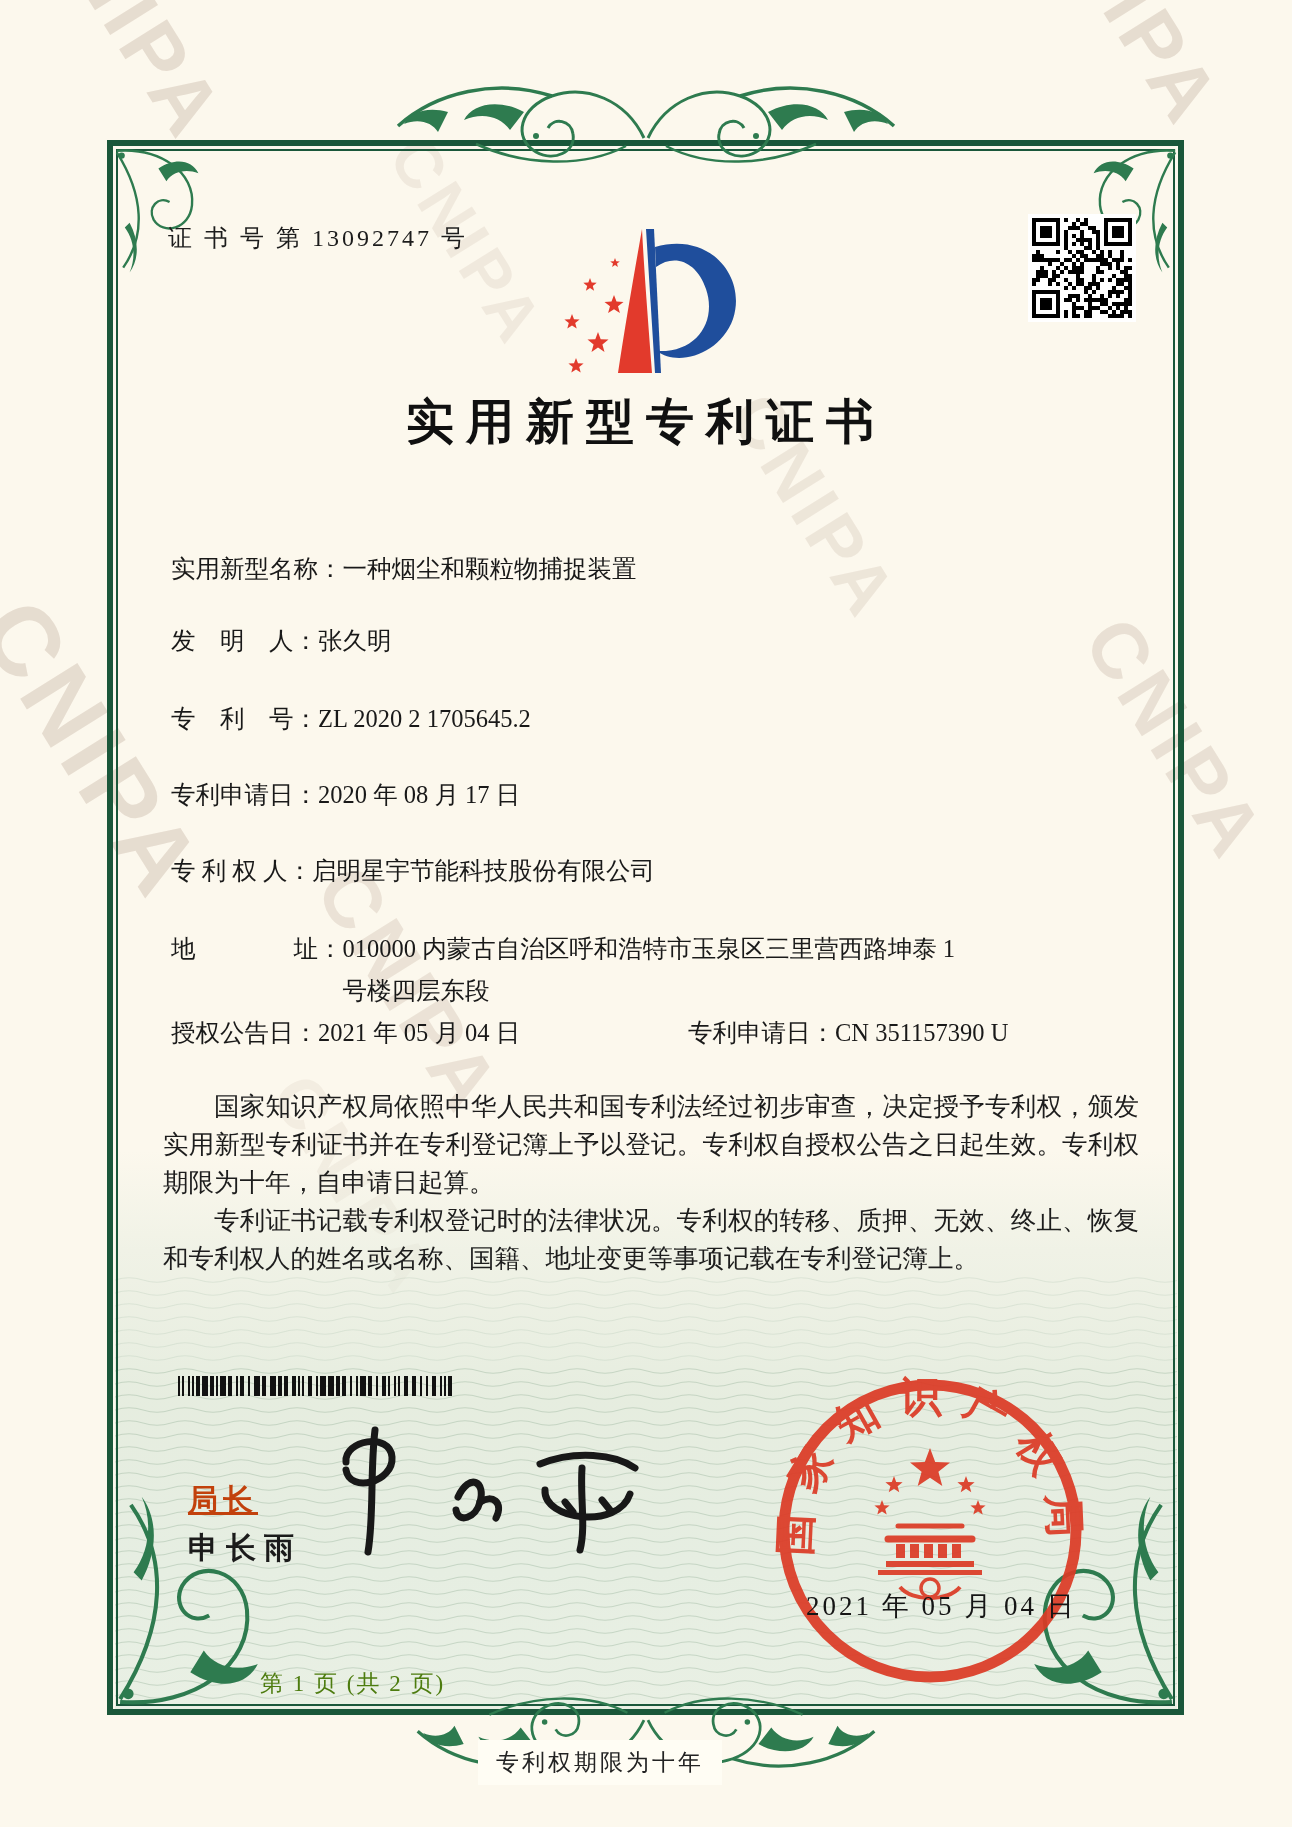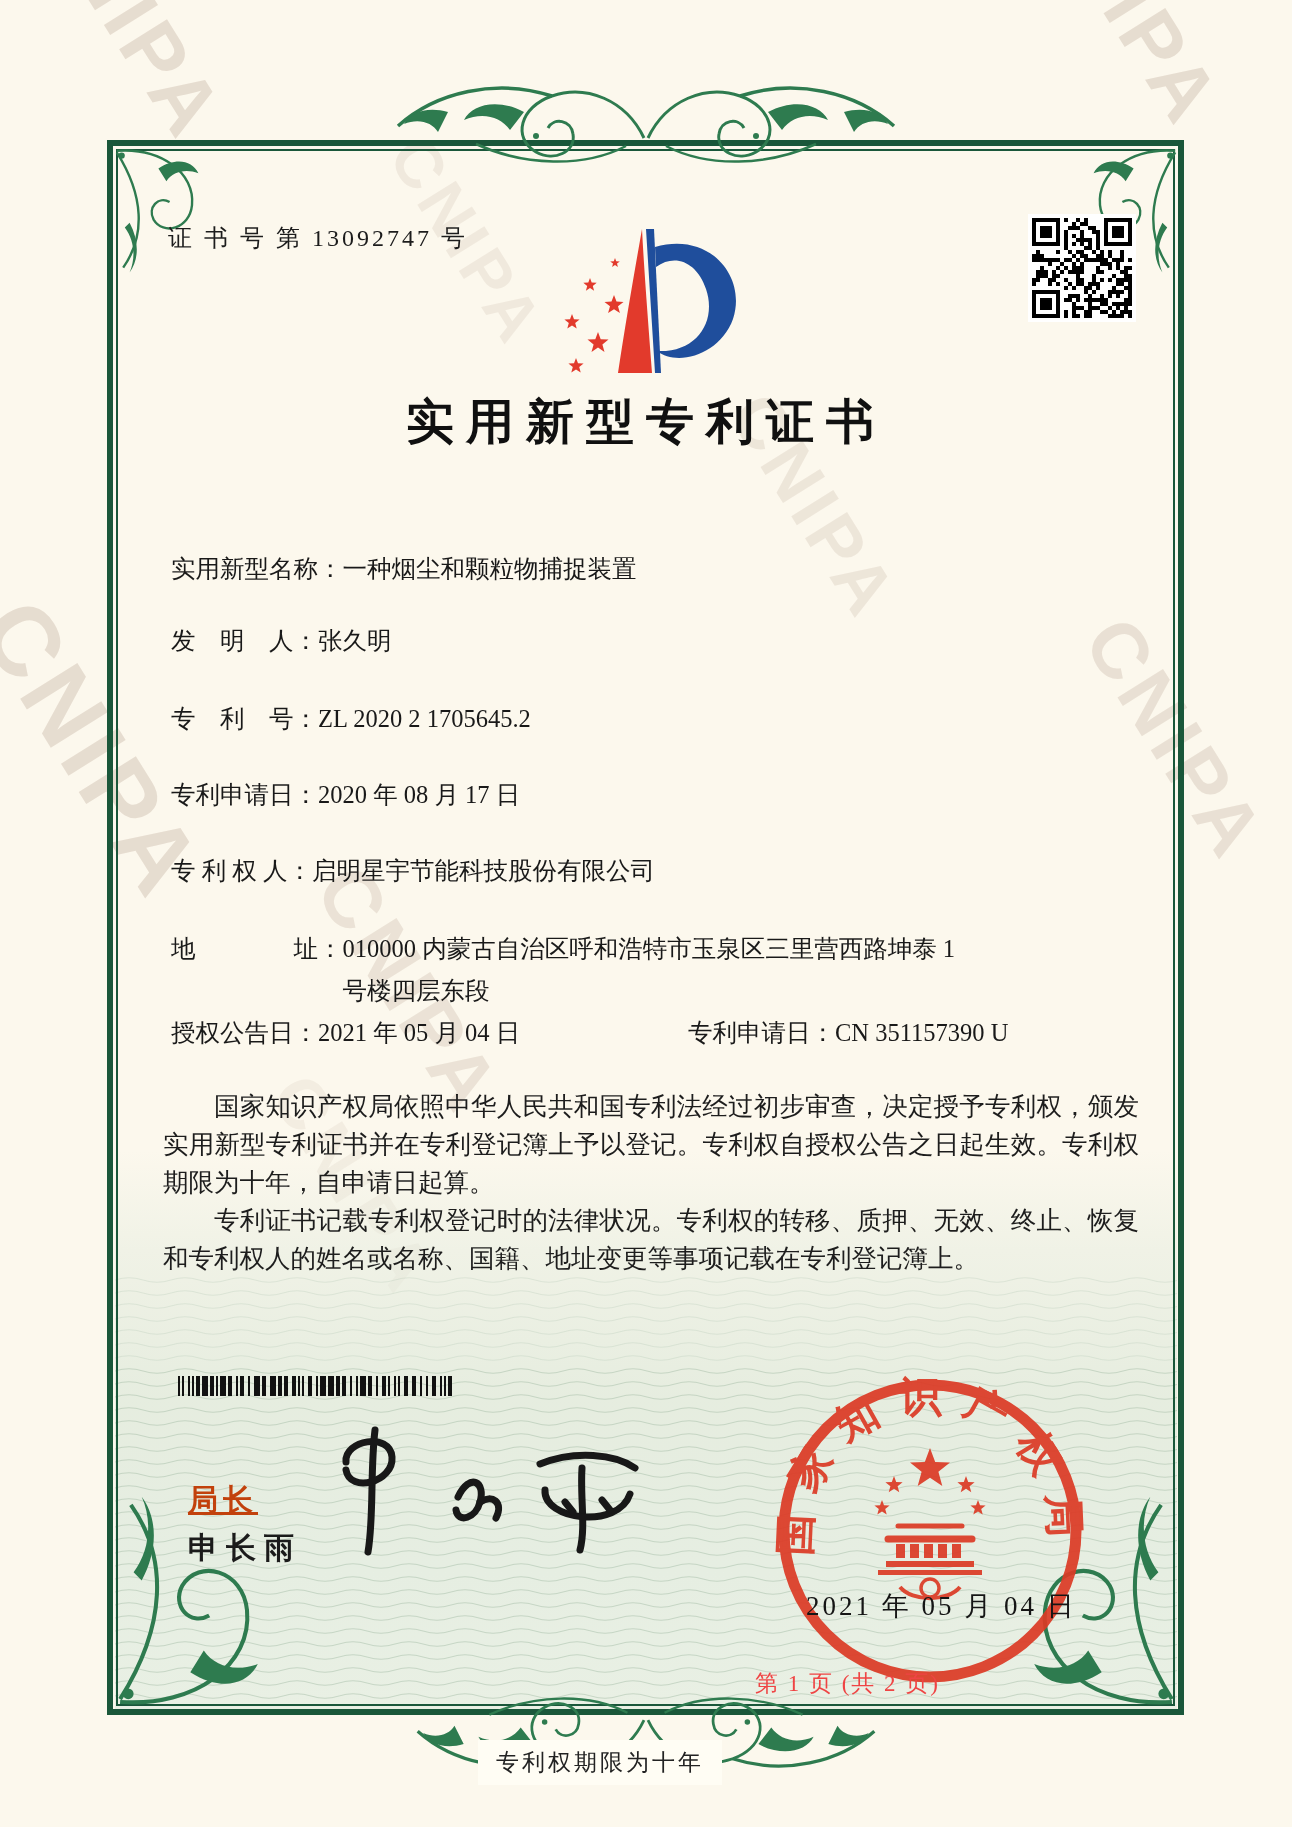--- a/index.html
+++ b/index.html
@@ -26,22 +26,22 @@
       rgba(226,235,221,0.85) 45%, #e6eee2 75%, #e9f0e4 100%);}
   #waves{position:absolute;left:0;top:0;}
   #barcode{position:absolute;left:178px;top:1376px;}
   .director-title{position:absolute;left:188px;top:1480px;font-family:"Liberation Sans","DejaVu Sans",sans-serif;
     font-weight:bold;font-size:30px;letter-spacing:5px;color:#c2410c;text-decoration:underline;}
   .director-name{position:absolute;left:188px;top:1528px;font-family:"Liberation Sans","DejaVu Sans",sans-serif;
     font-weight:bold;font-size:30px;letter-spacing:8px;color:#1b1b1b;}
   #signature{position:absolute;left:330px;top:1402px;}
   #seal{position:absolute;left:760px;top:1361px;}
   .seal-date{position:absolute;left:806px;top:1588px;font-size:27px;letter-spacing:3px;color:#151515;z-index:5;}
-  .page-indicator{position:absolute;left:260px;top:1668px;width:680px;text-align:right;
-    font-size:23px;letter-spacing:2px;color:#ef4444;}
+  .page-indicator{position:absolute;left:260px;top:1668px;width:680px;text-align:left;
+    font-size:23px;letter-spacing:2px;color:#4d7c0f;}
   .note{position:absolute;left:478px;top:1740px;background:#fffdf4;padding:7px 18px;
     font-size:23px;letter-spacing:3px;color:#222;z-index:6;}
 </style>
 </head>
 <body>
 
 <div id="page">
 
   <span class="wm" style="left:-10px;top:-28px;font-size:82px;opacity:.30;">CNIPA</span>
   <span class="wm" style="left:992px;top:-38px;font-size:80px;opacity:.30;">CNIPA</span>

